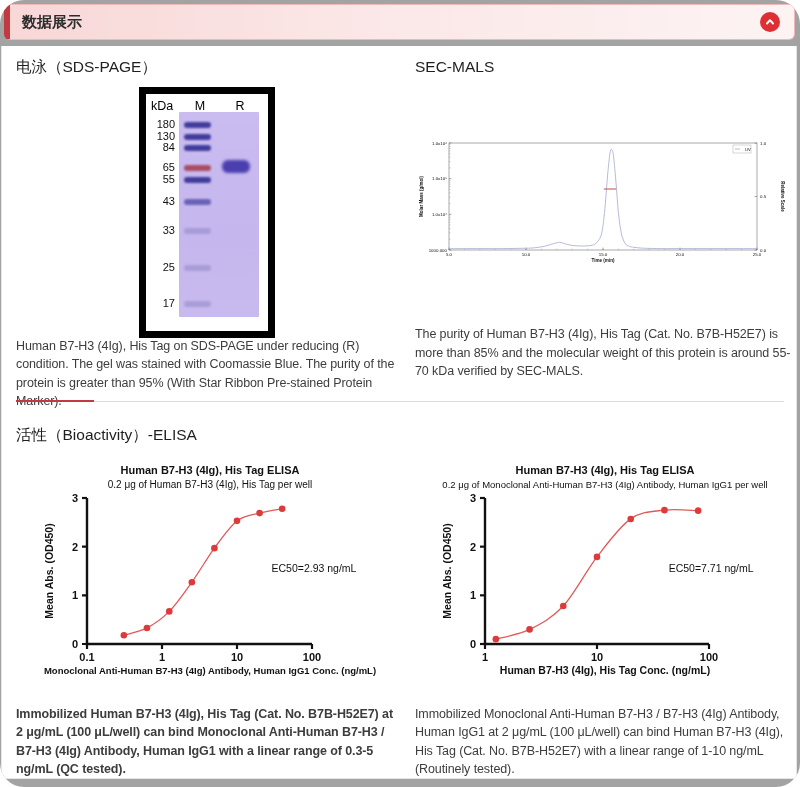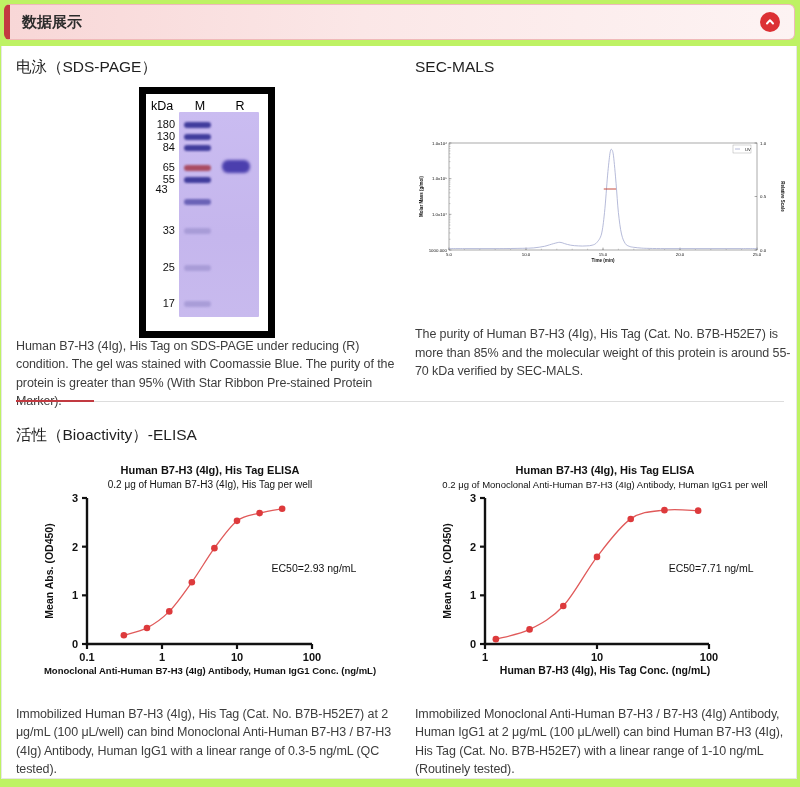--- a/index.html
+++ b/index.html
@@ -1,17 +1,17 @@
 <!DOCTYPE html>
 <html><head>
 <meta charset="utf-8">
 <style>
   html,body{margin:0;padding:0;background:#fff;}
-  .page{position:relative;width:800px;height:787px;background:#bef264;overflow:hidden;
-        font-family:"Liberation Sans","DejaVu Sans",sans-serif;color:#3d3d3d;}
+  .page{position:relative;width:800px;height:787px;background:#a3a3a3;overflow:hidden;
+        font-family:"Liberation Sans","DejaVu Sans",sans-serif;color:#3d3d3d;border-radius:24px;}
 
   
   .header-card{position:absolute;left:4px;top:4px;width:784px;height:34px;
     background:linear-gradient(90deg,#f8d7d7 0%,#fbe7e7 45%,#fdf3f3 100%);
     border:1px solid #efb9b9;border-left:6px solid #c23a41;border-radius:6px;}
   .header-title{position:absolute;left:12px;top:0;line-height:34px;font-size:15px;
     font-weight:bold;color:#2b2b2b;}
   .collapse-btn{position:absolute;right:14px;top:50%;transform:translateY(-50%);
     width:20px;height:20px;border-radius:50%;background:#dc3034;border:none;padding:0;
     display:flex;align-items:center;justify-content:center;cursor:pointer;}
@@ -81,21 +81,21 @@
   <div class="gel-lab" style="top: 24px;">180</div>
       <div class="gel-band strong" style="top: 28px;"></div>
       <div class="gel-lab" style="top: 36px;">130</div>
       <div class="gel-band strong" style="top: 40px;"></div>
       <div class="gel-lab" style="top: 47px;">84</div>
       <div class="gel-band strong" style="top: 51px;"></div>
       <div class="gel-lab" style="top: 67px;">65</div>
       <div class="gel-band red" style="top: 71px;"></div>
       <div class="gel-lab" style="top: 79px;">55</div>
       <div class="gel-band strong" style="top: 83px;"></div>
-      <div class="gel-lab" style="top: 89px; text-align: center;">43</div>
+      <div class="gel-lab" style="top: 101px;">43</div>
       <div class="gel-band medium" style="top: 105px;"></div>
       <div class="gel-lab" style="top: 130px;">33</div>
       <div class="gel-band faint" style="top: 134px;"></div>
       <div class="gel-lab" style="top: 167px;">25</div>
       <div class="gel-band faint" style="top: 171px;"></div>
       <div class="gel-lab" style="top: 203px;">17</div>
       <div class="gel-band faint" style="top: 207px;"></div>
     </div>
 
   <p class="caption" style="left:16px;top:324px;width:382px;">Human B7-H3 (4Ig), His Tag on SDS-PAGE under reducing (R) condition. The gel was stained with Coomassie Blue. The purity of the protein is greater than 95% (With Star Ribbon Pre-stained Protein Marker).</p>
@@ -255,16 +255,16 @@
         <circle cx="177" cy="96.88666666666667" r="3.3" fill="#dd3a3c"></circle>
         <circle cx="210.7153595143659" cy="58.92666666666668" r="3.3" fill="#dd3a3c"></circle>
         <circle cx="244.4307190287318" cy="50.166666666666686" r="3.3" fill="#dd3a3c"></circle>
         <circle cx="278.1460785430977" cy="50.65333333333331" r="3.3" fill="#dd3a3c"></circle>
         <text x="248.67999999999998" y="112.08" font-size="10.5" text-anchor="start" font-weight="normal" fill="#111">EC50=7.71 ng/mL</text>
         <text x="31" y="111" font-size="10.5" text-anchor="middle" font-weight="bold" fill="#111" transform="rotate(-90 31 111)">Mean Abs. (OD450)</text>
         <text x="185" y="214" font-size="10.5" text-anchor="middle" font-weight="bold" fill="#111">Human B7-H3 (4Ig), His Tag Conc. (ng/mL)</text>
       </svg>
     </div>
 
-  <p class="caption" style="left:16px;top:692px;width:384px;">Immobilized Human B7-H3 (4Ig), His Tag (Cat. No. B7B-H52E7) at 2 μg/mL (100 μL/well) can bind Monoclonal Anti-Human B7-H3 / B7-H3 (4Ig) Antibody, Human IgG1 with a linear range of 0.3-5 ng/mL (QC tested).</p>
+  <p class="caption" style="left:16px;top:692px;width:384px;font-weight:bold;">Immobilized Human B7-H3 (4Ig), His Tag (Cat. No. B7B-H52E7) at 2 μg/mL (100 μL/well) can bind Monoclonal Anti-Human B7-H3 / B7-H3 (4Ig) Antibody, Human IgG1 with a linear range of 0.3-5 ng/mL (QC tested).</p>
   <p class="caption" style="left:415px;top:692px;width:378px;">Immobilized Monoclonal Anti-Human B7-H3 / B7-H3 (4Ig) Antibody, Human IgG1 at 2 μg/mL (100 μL/well) can bind Human B7-H3 (4Ig), His Tag (Cat. No. B7B-H52E7) with a linear range of 1-10 ng/mL (Routinely tested).</p>
 
 </div>
 
 </body></html>

